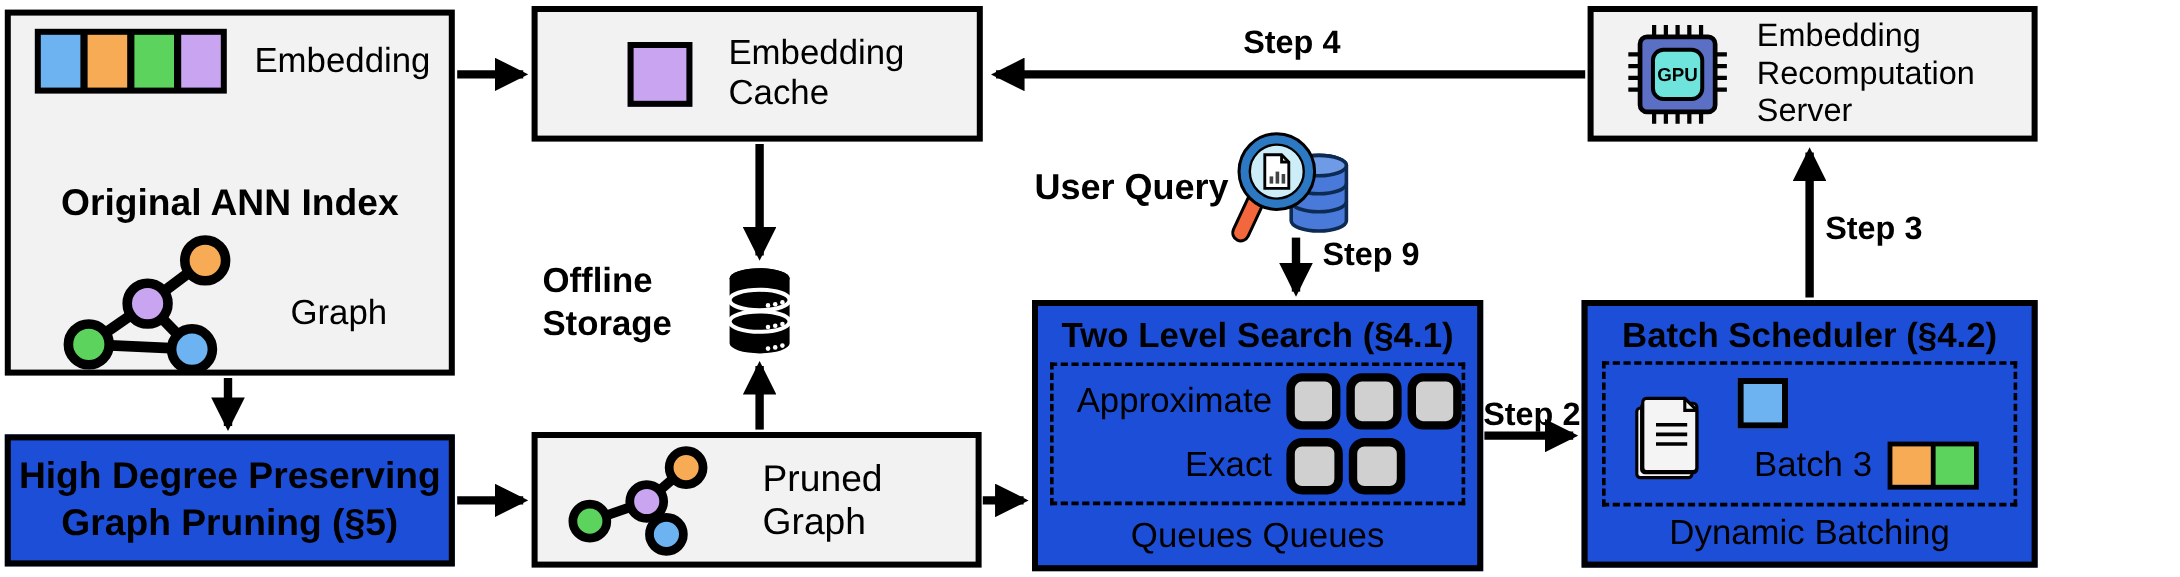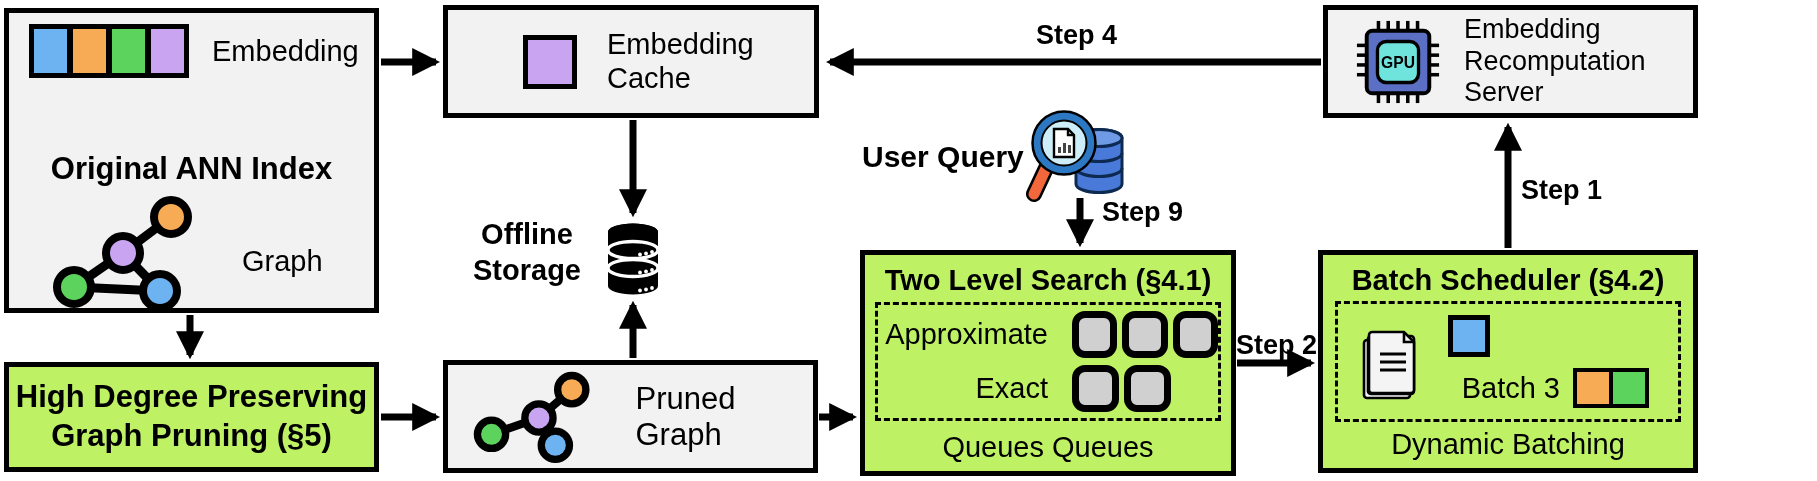--- a/index.html
+++ b/index.html
@@ -4,21 +4,21 @@
 <style>
   html,body { margin:0; padding:0; background:#ffffff; }
   .canvas {
     position:relative; width:1817px; height:481px; background:#ffffff;
     font-family:"Liberation Sans","DejaVu Sans",sans-serif; color:#000; overflow:hidden;
   }
   .arrows { position:absolute; left:0; top:0; width:1817px; height:481px; pointer-events:none; }
 
   .box { position:absolute; border:5px solid #000; box-sizing:border-box; }
   .light { background:#f2f2f2; }
-  .dark  { background:#bef264; }
+  .dark  { background:#1d4ed8; }
 
   
   .ann { left:4px; top:8px; width:375px; height:305px; }
   .emb-strip { position:absolute; left:20px; top:11px; display:flex; gap:6px;
                background:#000; padding:5px; }
   .emb-strip .cell { width:33px; height:44px; }
   .c-blue   { background:#6db3f2; }
   .c-orange { background:#f6ab54; }
   .c-green  { background:#5cd35c; }
   .c-purple { background:#c9a4f0; }
@@ -28,38 +28,38 @@
   .graph-svg { position:absolute; left:38px; top:182px; }
   .graph-label { position:absolute; left:233px; top:232px; font-size:29px; }
 
   
   .cache { left:443px; top:5px; width:376px; height:113px;
            display:flex; align-items:center; gap:30px; padding-left:75px; }
   .purple-sq { width:44px; height:44px; background:#c9a4f0; border:5px solid #000; flex:0 0 auto; }
   .ml-label { font-size:29px; line-height:1.15; white-space:pre-line; }
 
   
-  .storage-label { position:absolute; left:452px; top:216px; width:150px; text-align:center;
+  .storage-label { position:absolute; left:452px; top:216px; width:150px; text-align:left;
                    font-size:29px; font-weight:700; line-height:1.25; white-space:pre-line; }
   .storage-svg { position:absolute; left:607px; top:222px; }
 
   
   .uq-label { position:absolute; left:862px; top:140px; font-size:30px; font-weight:700; }
   .uq-svg { position:absolute; left:1026px; top:106px; }
 
   
   .tls { left:860px; top:250px; width:376px; height:226px; }
   .box-title { position:absolute; left:0; top:9px; width:100%; text-align:center;
                font-size:29px; font-weight:700; }
   .box-caption { position:absolute; left:0; bottom:7px; width:100%; text-align:center; font-size:29px; }
   .dashed { position:absolute; left:10px; right:10px; top:47px; height:119px;
             border:3px dashed #000; display:flex; flex-direction:column;
             justify-content:space-evenly; box-sizing:border-box; }
   .q-row { display:flex; align-items:center; }
-  .q-label { flex:1; text-align:right; padding-right:24px; font-size:29px; }
+  .q-label { flex:1; text-align:right; padding-right:12px; font-size:29px; }
   .q-squares { width:146px; display:flex; gap:5px; }
   .queue-sq { width:33px; height:33px; border:7px solid #000; border-radius:13px; background:#d0d0d0; }
 
   
   .bs { left:1318px; top:250px; width:380px; height:223px; }
   .bs .dashed { left:12px; right:12px; top:46px; height:121px; }
   .bs-rows { position:absolute; inset:0; padding-left:110px; display:flex; flex-direction:column;
              justify-content:space-evenly; }
   .b-row { display:flex; align-items:center; }
   .b-label { flex:1; text-align:right; padding-right:13px; font-size:29px; }
@@ -296,16 +296,16 @@
         <circle cx="80" cy="48" r="15.5" fill="#c9a4f0"></circle>
         <circle cx="28" cy="66" r="15.5" fill="#5cd35c"></circle>
         <circle cx="98" cy="78" r="15.5" fill="#6db3f2"></circle>
       </g>
     </svg>
     <div class="pg-label">Pruned Graph</div>
   </div>
 
   <div class="step s1">Step 9</div>
   <div class="step s2">Step 2</div>
-  <div class="step s3">Step 1</div>
+  <div class="step s3">Step 3</div>
   <div class="step s4">Step 4</div>
 
 </div>
 
 </body></html>

